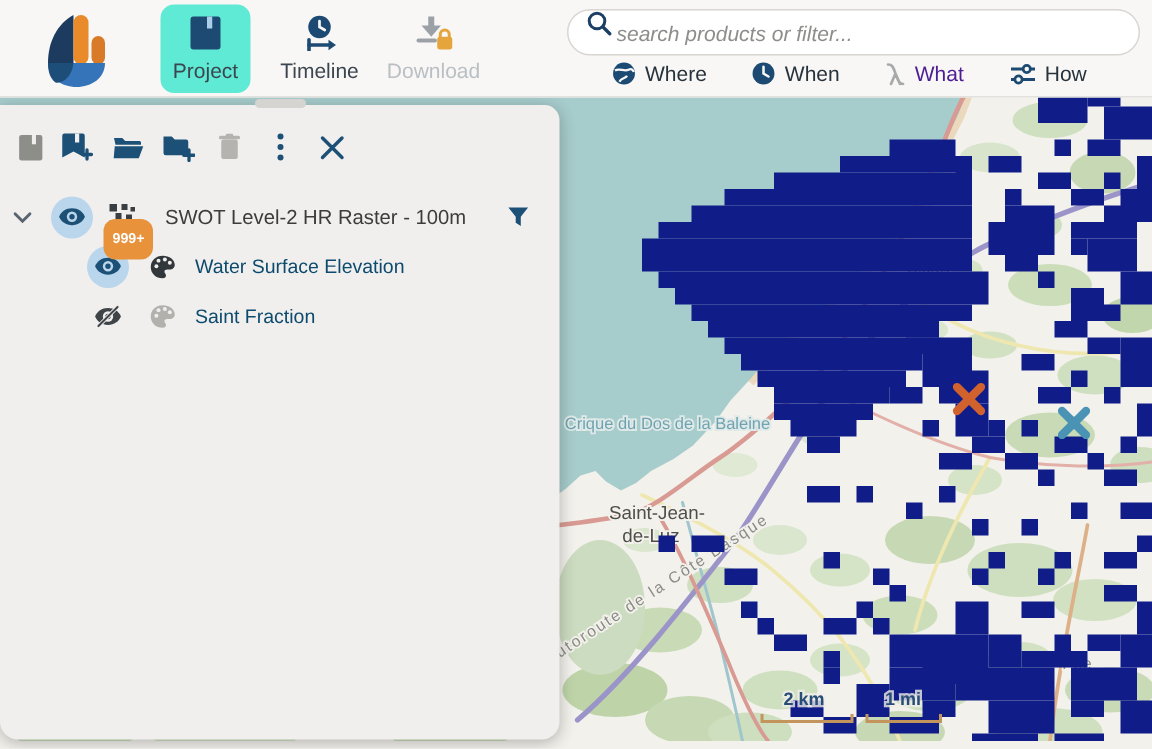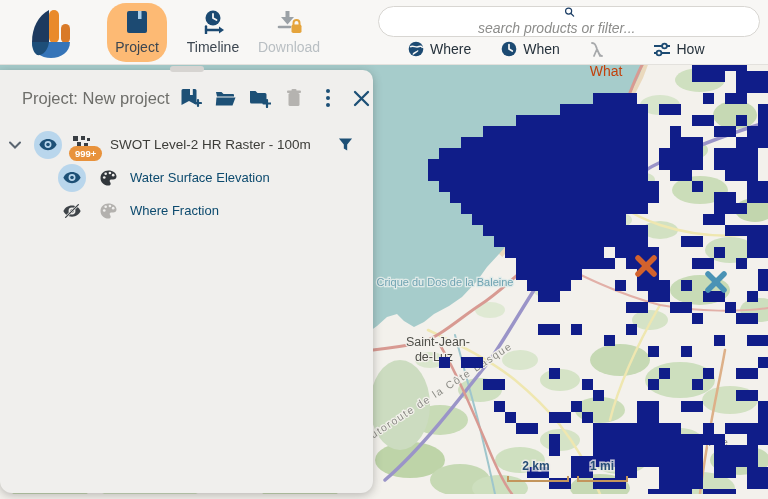--- a/index.html
+++ b/index.html
@@ -8,34 +8,34 @@
   #app { position:relative; width:768px; height:499px; }
 
   
   .topbar { position:absolute; left:0; top:0; width:768px; height:65px;
     background:#f8f7f5; border-bottom:1px solid #e3e1dd; z-index:30; }
   .logo { position:absolute; left:28px; top:7px; width:46px; height:52px; }
   .nav { position:absolute; left:107px; top:3px; display:flex; gap:16px; }
   .nav-item { width:60px; height:59px; border-radius:9px; display:flex;
     flex-direction:column; align-items:center; justify-content:center; gap:5px;
     cursor:pointer; }
-  .nav-item.active { background:#fdba74;border-radius:19px; }
+  .nav-item.active { background:#5eead4; }
   .nav-label { font-size:14px; color:#3c4650; }
   .nav-item.disabled .nav-label { color:#b9bfc3;text-align:center; }
   .search { position:absolute; left:378px; top:6px; width:382px; height:31px;
     background:#ffffff; border:1.5px solid #d8d6d2; border-radius:16px;
-    display:flex; align-items:center; padding:0 12px; gap:3px;flex-direction:column; }
+    display:flex; padding:0 12px; gap:3px; }
   .search input { border:none; outline:none; flex:1; font-size:14px;
     font-style:italic; color:#555; background:transparent;
     font-family:"Liberation Sans", sans-serif; }
   .search input::placeholder { color:#8d8d8b; }
   .filters { position:absolute; left:408px; top:41px; display:flex; gap:30px; }
   .filter-item { display:flex; align-items:flex-start; gap:6px; cursor:pointer;
     font-size:14px; color:#26323c; font-weight:500; }
-  .filter-item.disabled { color:#c2410c;flex-direction:column; }
+  .filter-item.disabled { color:#4c1d95; }
 
   
   .panel { position:absolute; left:0; top:70px; width:373px; height:423px;
     background:#f0efed; border-radius:0 10px 12px 12px;
     box-shadow:0 2px 10px rgba(40,40,40,.3); z-index:20; }
   .panel-handle { position:absolute; top:-4px; left:50%; transform:translateX(-50%);
     width:34px; height:6px; background:#d6d4d1; border-radius:3px; }
   .panel-header { display:flex; align-items:center; height:44px;
     padding:0 10px 0 12px; margin-top:6px; gap:10px; }
   .panel-title { font-size:16.5px; color:#6e6e6a; margin-right:auto;
@@ -47,21 +47,21 @@
   .tree-row.product { padding-left:6px; }
   .tree-row.sub { padding-left:58px; }
   .eye-wrap { width:28px; height:28px; border-radius:50%; display:flex;
     align-items:center; justify-content:center; cursor:pointer; }
   .eye-wrap.on { background:#b9d6ec; }
   .tree-label { font-size:13.5px; color:#3c3c38; white-space:nowrap; }
   .tree-row.sub .tree-label { font-size:13px; color:#0c4a6e; }
   .badge-anchor { position:relative; width:20px; height:20px; }
   .badge { position:absolute; left:-3px; top:11px; background:#e8923c;
     color:#ffffff; font-size:9.5px; font-weight:bold; border-radius:8px;
-    padding:2px 6px; white-space:nowrap; }
+    padding:8px 6px; white-space:nowrap; }
   .funnel-btn { margin-left:auto; margin-right:16px; }
 
   
   .map { position:absolute; left:0; top:60px; width:768px; height:434px;
     z-index:5; }
   .map svg { display:block; }
   .map-label { font-size:11px; fill:#8b8b85; paint-order:stroke;
     stroke:#f3f1ec; stroke-width:2.5px; }
   .map-label.water { fill:#6fa3b2; stroke:#dfeae8; }
   .map-label.town { font-size:12.5px; fill:#4f4f49; }
@@ -376,21 +376,20 @@
   </div>
 
   <div class="panel">
     <div class="panel-handle"></div>
 
     <div class="panel-header">
       <svg width="17" height="19" viewBox="0 0 22 24">
         <path d="M3,1 h16 a2,2 0 0 1 2,2 v18 a2,2 0 0 1 -2,2 h-16 a2,2 0 0 1 -2,-2 v-18 a2,2 0 0 1 2,-2 Z" fill="#8d8d89"></path>
         <rect x="12" y="1" width="3.5" height="8" fill="#f0efed"></rect>
       </svg>
-      <span class="panel-title">Project: New project</span>
 
       <span class="icon-btn">
         <svg width="21" height="20" viewBox="0 0 21 20">
           <path d="M2,1 h12 a1.5,1.5 0 0 1 1.5,1.5 V17 l-7.5,-4 L0.5,17 V2.5 A1.5,1.5 0 0 1 2,1 Z" fill="#1d5076"></path>
           <rect x="9" y="1" width="2.8" height="6" fill="#f0efed"></rect>
           <path d="M17,12 v6 M14,15 h6" stroke="#1d5076" stroke-width="2.2" stroke-linecap="round"></path>
         </svg>
       </span>
       <span class="icon-btn">
         <svg width="21" height="18" viewBox="0 0 21 18">
@@ -492,19 +491,19 @@
         </span>
         <span class="icon-btn">
           <svg width="17" height="16" viewBox="0 0 18 17">
             <path d="M9,0.5 C4,0.5 0.5,4 0.5,8.5 C0.5,13 4,16.5 9,16.5 C10.5,16.5 11.3,15.6 11.3,14.5 C11.3,13.2 10.2,12.8 10.2,11.8 C10.2,10.8 11,10.2 12.2,10.2 H14 C16,10.2 17.5,8.8 17.5,7 C17.5,3.2 13.7,0.5 9,0.5 Z" fill="#b3b1ae"></path>
             <circle cx="4.5" cy="8" r="1.4" fill="#f0efed"></circle>
               <circle cx="6" cy="4" r="1.4" fill="#f0efed"></circle>
             <circle cx="10.5" cy="3.2" r="1.4" fill="#f0efed"></circle>
               <circle cx="14" cy="5.5" r="1.4" fill="#f0efed"></circle>
           </svg>
         </span>
-        <span class="tree-label">Where Fraction</span>
+        <span class="tree-label">Saint Fraction</span>
       </div>
 
     </div>
   </div>
 
 </div>
 
 </body></html>

